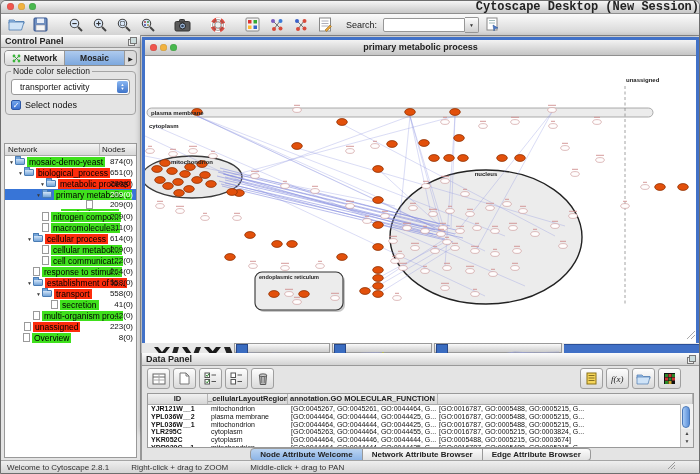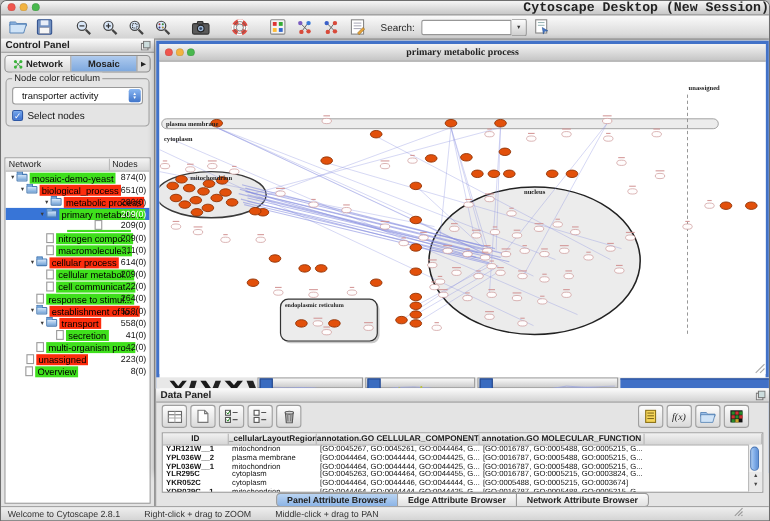--- a/index.html
+++ b/index.html
@@ -65,21 +65,21 @@
   .doc{width:7px;height:9px;background:#fff;border:1px solid #9a9a9a;flex:none;margin-right:2px;box-sizing:border-box;}
   .chip{padding:0 2px;color:#000;overflow:hidden;text-overflow:ellipsis;max-width:78px;}
   .chip.green{background:#3fe01c;}
   .chip.red{background:#fd2c0c;}
   .count{position:absolute;right:3px;font-size:8px;color:#111;}
   .tree-row.selected .count{color:#fff;}
 
   
   .net-window{position:absolute;left:141px;top:36px;width:557px;height:393px;background:#fff;
               border:3px solid #4272c8;box-sizing:border-box;border-radius:0;
-              box-shadow:0 2px 7px rgba(0,0,0,.4);font-family:Liberation Serif, serif;}
+              box-shadow:0 2px 7px rgba(0,0,0,.4);}
   .net-titlebar{height:15px;background:linear-gradient(#f3f3f3,#c5c5c5);border-bottom:1px solid #8f8f8f;
                 position:relative;text-align:center;font-size:9px;font-weight:bold;color:#222;line-height:15px;}
   .net-lights{position:absolute;left:5px;top:4px;display:flex;gap:3px;}
   .net-lights .light{width:7px;height:7px;}
   #canvas{display:block;background:#fff;}
 
   
   .bg-strip{position:absolute;left:141px;top:342px;width:559px;height:10px;background:#e8e8e8;overflow:hidden;}
   .glyphs{position:absolute;left:10px;top:0;}
   .mini-win{position:absolute;top:0;height:10px;background:linear-gradient(#fafafa,#cccccc);
@@ -278,21 +278,21 @@
             <circle cx="7" cy="7" r="1.4" fill="#3ab53a"></circle>
           </svg>
         <span>Network</span>
       </div>
       <div class="cp-tab selected">
         <span>Mosaic</span>
       </div>
       <div class="cp-tab-overflow">▶</div>
     </div>
     <div class="fieldset">
-      <div class="legend">Node color reticulum</div>
+      <div class="legend">Node color selection</div>
       <div class="combo">
         <span>transporter activity</span>
         <div class="combo-btn">▲<br>▼</div>
       </div>
       <div class="checkrow">
         <div class="checkbox">✓</div>
         <span>Select nodes</span>
       </div>
     </div>
     <div class="tree-box">
@@ -792,21 +792,20 @@
             <rect x="9" y="5.5" width="3" height="3" fill="#c33"></rect>
             <rect x="2" y="9" width="3" height="3" fill="#2a8a2a"></rect>
             <rect x="5.5" y="9" width="3" height="3" fill="#caa32a"></rect>
           </svg>
       </div>
     </div>
     <div class="dp-table">
       <div class="dt-header" id="dt-header">
           <div class="cid">ID</div>
           <div class="creg">_cellularLayoutRegion</div>
-          <div class="ccc">annotation.GO CELLULAR_COMPONENT</div>
           <div class="cmf">annotation.GO MOLECULAR_FUNCTION</div>
           <div class="cfill"></div>
         </div>
       <div id="dt-rows">
           <div class="dt-row">
             <div class="cid">YJR121W__1</div>
             <div class="creg">mitochondrion</div>
             <div class="ccc">[GO:0045267, GO:0045261, GO:0044464, G...</div>
             <div class="cmf">[GO:0016787, GO:0005488, GO:0005215, G...</div>
           </div>
@@ -840,23 +839,23 @@
             <div class="ccc">[GO:0044464, GO:0044444, GO:0044425, G...</div>
             <div class="cmf">[GO:0016787, GO:0005488, GO:0005215, G...</div>
           </div>
         </div>
       <div class="vscroll">
         <div class="vthumb"></div>
       </div>
       <div class="varrows">▲<br>▼</div>
     </div>
     <div class="browser-tabs" id="browser-tabs">
-        <div class="btab selected">Panel Attribute Browser</div>
+        <div class="btab selected">Node Attribute Welcome</div>
+        <div class="btab">Network Attribute Browser</div>
         <div class="btab">Edge Attribute Browser</div>
-        <div class="btab">Network Attribute Browser</div>
       </div>
   </div>
 
   <div class="status-bar">
     <span>Welcome to Cytoscape 2.8.1</span>
     <span>Right-click + drag to ZOOM</span>
     <span>Middle-click + drag to PAN</span>
     <span class="grip">
       <svg width="10" height="10" viewBox="0 0 10 10">
           <line x1="2" y1="9" x2="9" y2="2" stroke="#999"></line>

